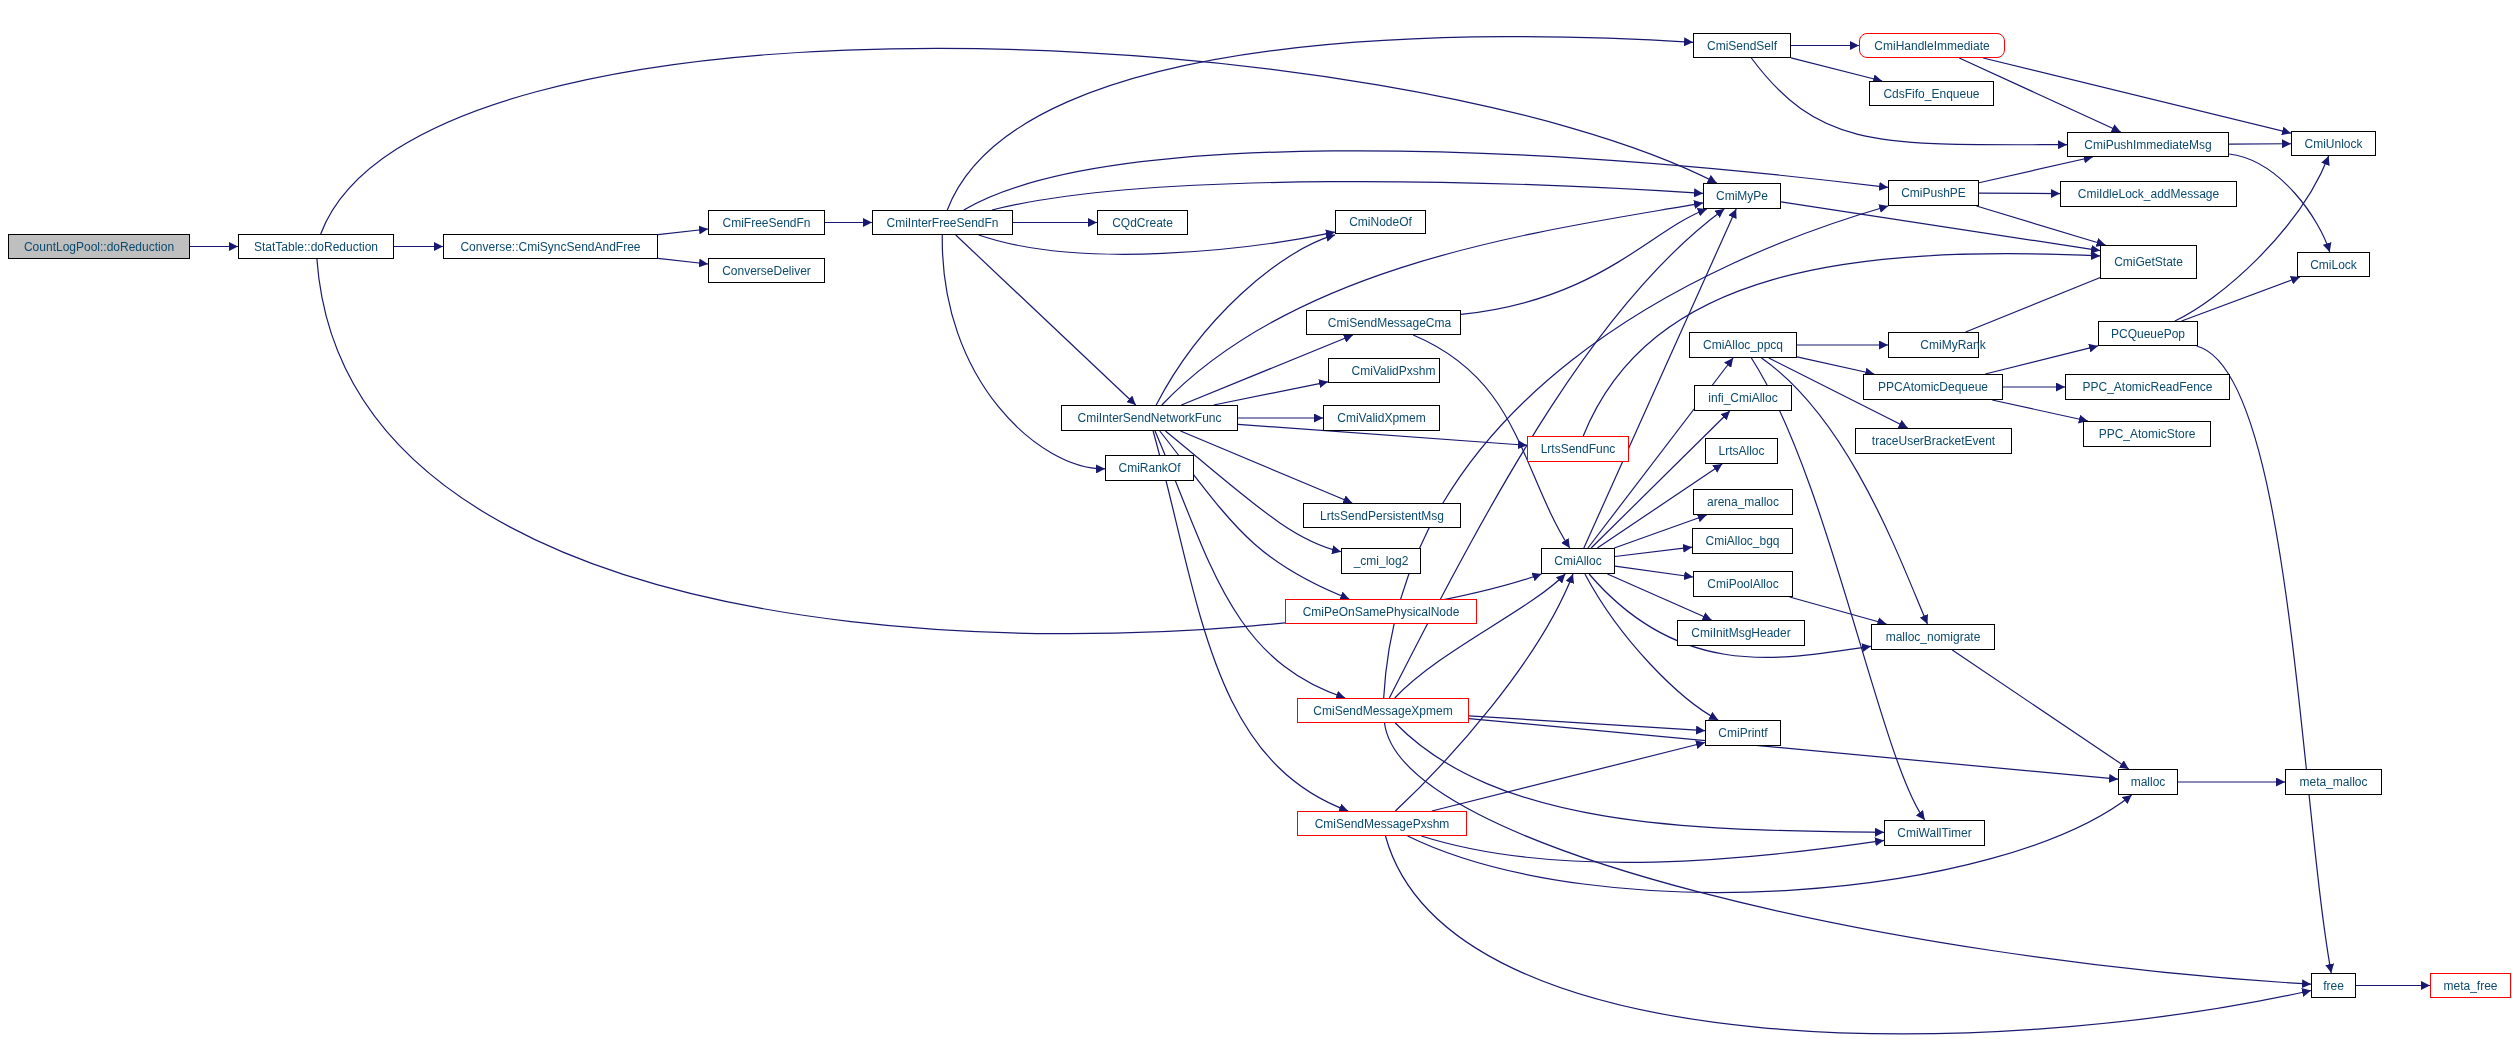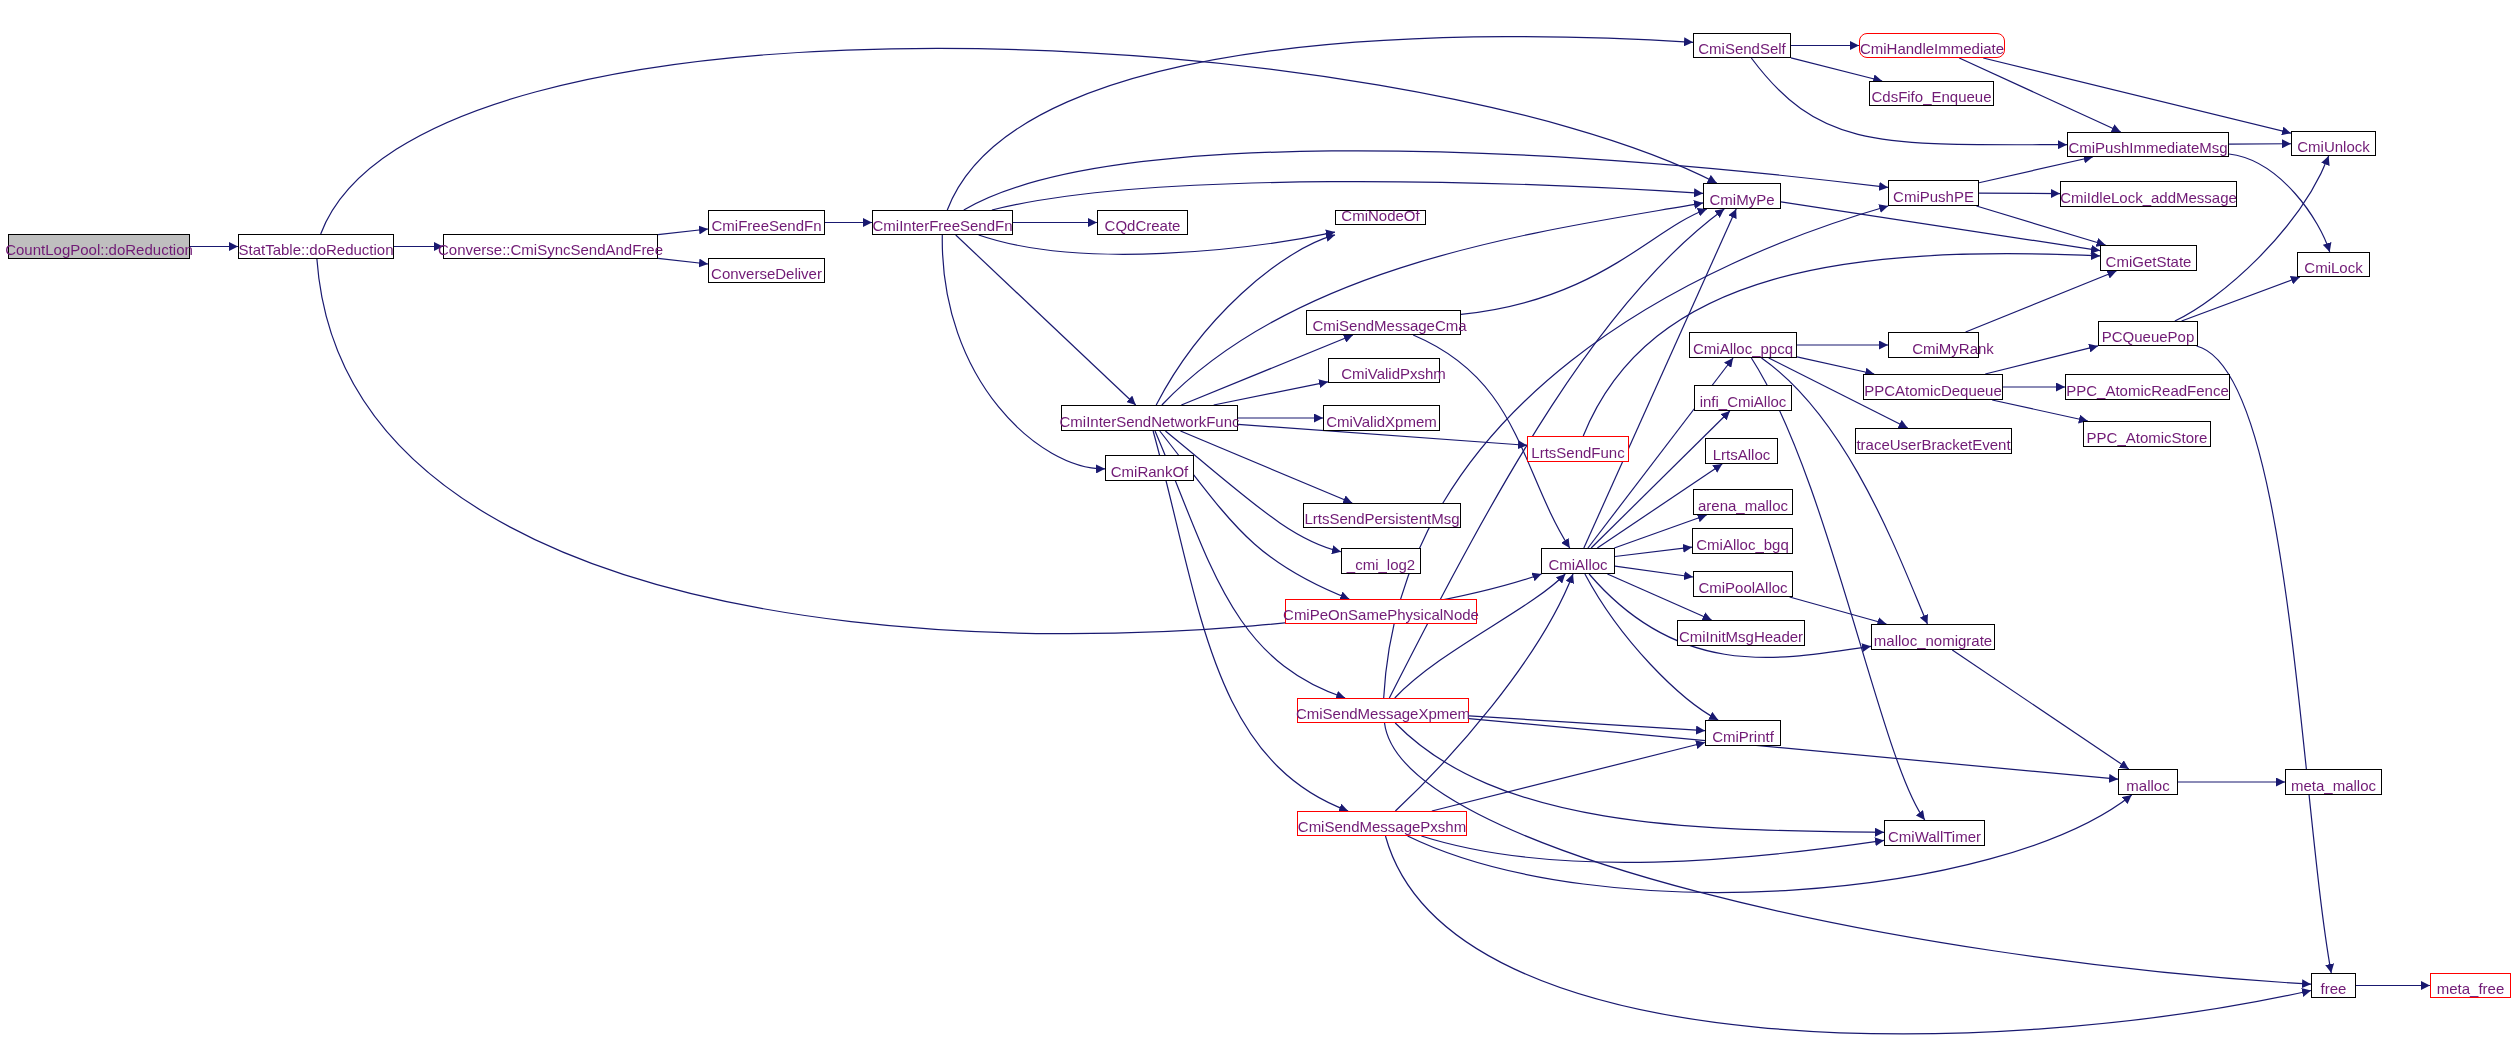--- a/index.html
+++ b/index.html
@@ -1,21 +1,21 @@
 <!DOCTYPE html>
 <html><head>
 <meta charset="utf-8">
 <style>
   html, body { margin: 0; padding: 0; background: #ffffff; }
   body { width: 2512px; height: 1039px; position: relative; overflow: hidden;
          font-family: "Liberation Sans", sans-serif; }
   #graph { position: absolute; left: 0; top: 0; width: 2512px; height: 1039px; }
   .node { position: absolute; box-sizing: border-box; border: 1.5px solid #000000;
-          background: #ffffff; font-size: 15px; color: #701a75;
-          display: flex; align-items: flex-end; justify-content: center;
+          background: #ffffff; font-size: 12px; color: #0c4a6e;
+          display: flex; align-items: center; justify-content: center;
           white-space: nowrap; cursor: pointer; }
   .node.root { background: #bfbfbf; }
   .node.external { border-color: #ff0000; }
   svg path.edge { fill: none; stroke: #191970; stroke-width: 1.2; }
 </style>
 </head>
 <body>
 
 <svg id="graph" xmlns="http://www.w3.org/2000/svg" width="2512" height="1039">
   <defs>
@@ -119,21 +119,21 @@
     </div>
     <div class="node" style="left: 708px; top: 258px; width: 117px; height: 25px;">
       <span>ConverseDeliver</span>
     </div>
     <div class="node" style="left: 872px; top: 210px; width: 141px; height: 25px;">
       <span>CmiInterFreeSendFn</span>
     </div>
     <div class="node" style="left: 1097px; top: 210px; width: 91px; height: 25px;">
       <span>CQdCreate</span>
     </div>
-    <div class="node" style="left: 1335px; top: 210px; width: 91px; height: 15px;">
+    <div class="node" style="left: 1335px; top: 210px; width: 91px; height: 24px;">
       <span>CmiNodeOf</span>
     </div>
     <div class="node" style="left: 1693px; top: 33px; width: 98px; height: 25px;">
       <span>CmiSendSelf</span>
     </div>
     <div class="node external" style="left: 1859px; top: 33px; width: 146px; height: 25px; border-radius: 8px;">
       <span>CmiHandleImmediate</span>
     </div>
     <div class="node" style="left: 1869px; top: 81px; width: 125px; height: 25px;">
       <span>CdsFifo_Enqueue</span>
@@ -146,21 +146,21 @@
     </div>
     <div class="node" style="left: 1703px; top: 183px; width: 78px; height: 26px;">
       <span>CmiMyPe</span>
     </div>
     <div class="node" style="left: 1888px; top: 180px; width: 91px; height: 26px;">
       <span>CmiPushPE</span>
     </div>
     <div class="node" style="left: 2060px; top: 181px; width: 177px; height: 26px;">
       <span>CmiIdleLock_addMessage</span>
     </div>
-    <div class="node" style="left: 2100px; top: 245px; width: 97px; height: 26px;">
+    <div class="node" style="left: 2100px; top: 245px; width: 97px; height: 34px;">
       <span>CmiGetState</span>
     </div>
     <div class="node" style="left: 2297px; top: 252px; width: 73px; height: 25px;">
       <span>CmiLock</span>
     </div>
     <div class="node" style="left: 1306px; top: 310px; width: 155px; height: 25px; padding-left: 12px;">
       <span>CmiSendMessageCma</span>
     </div>
     <div class="node" style="left: 1328px; top: 358px; width: 112px; height: 25px; padding-left: 19px;">
       <span>CmiValidPxshm</span>

